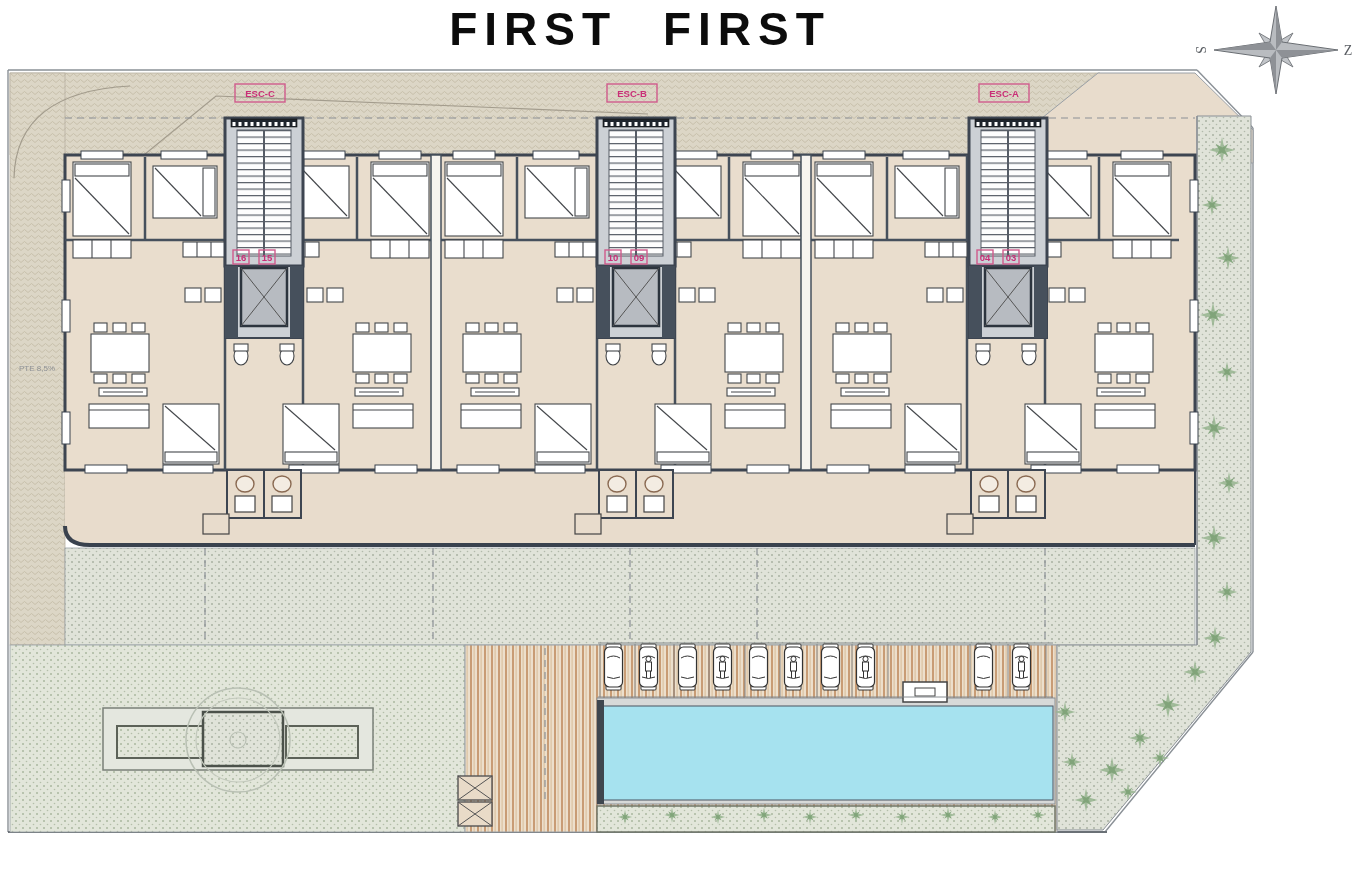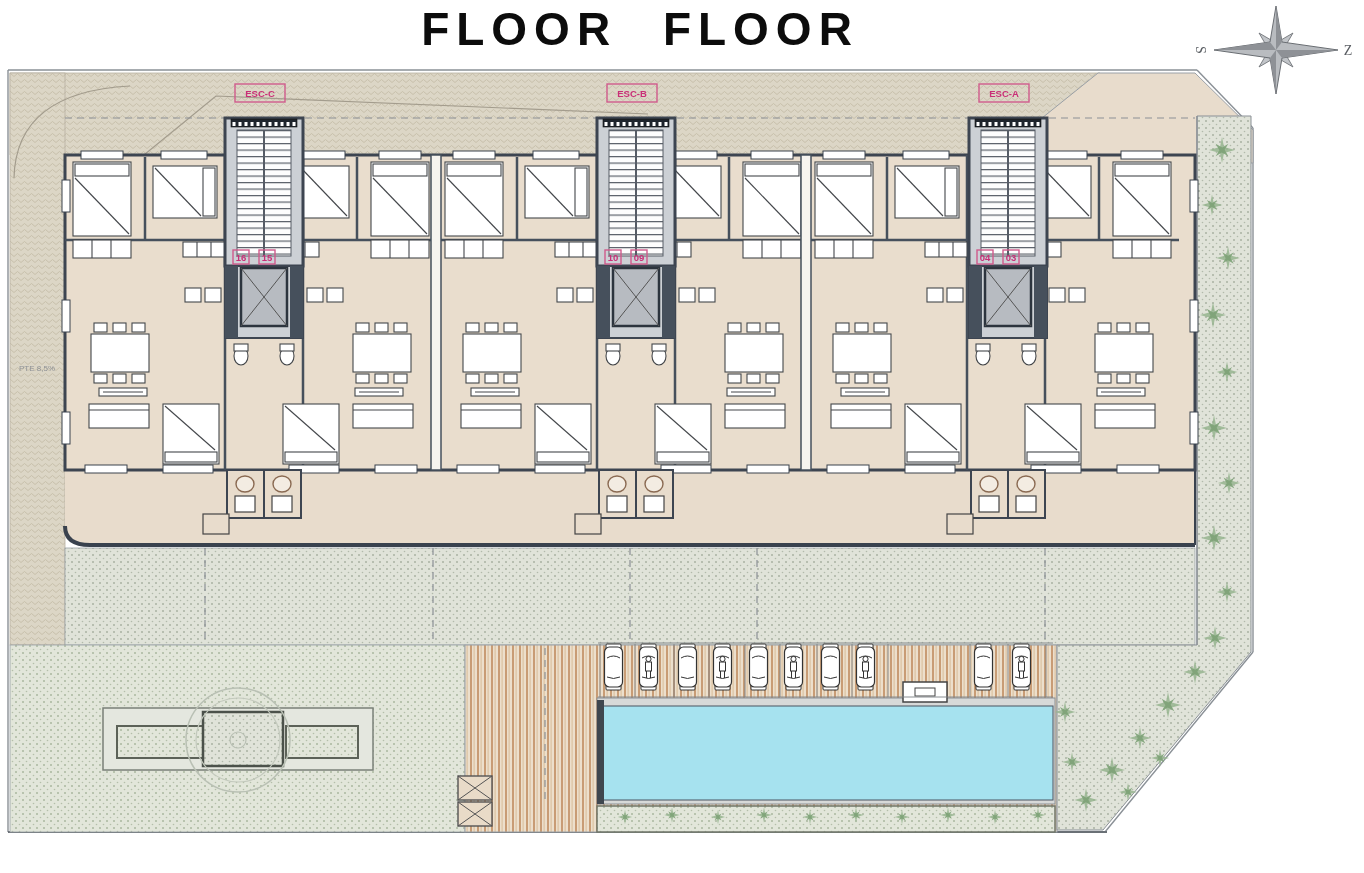--- a/index.html
+++ b/index.html
@@ -20,21 +20,21 @@
   .pink-txt{fill:#c92f77;font-size:9.5px;font-weight:bold;font-family:"Liberation Sans",sans-serif;}
   .border{stroke:#8a9096;stroke-width:1.4;fill:none;}
   .dash{stroke:#8b9096;stroke-width:1.2;fill:none;stroke-dasharray:7 5;}
   .road{stroke:#a39c8d;stroke-width:1.2;fill:none;}
   .parkline{stroke:#7d8287;stroke-width:0.9;fill:none;}
 </style>
 </head>
 <body>
 
 <div class="sheet">
-  <div class="title">FLOOR FLOOR</div>
+  <div class="title">FIRST FIRST</div>
 
   <svg id="plan-svg" width="1364" height="873" viewBox="0 0 1364 873">
     <defs>
       <pattern id="herr" width="7" height="6" patternUnits="userSpaceOnUse">
         <rect width="7" height="6" fill="#dcd6c6"></rect>
         <path d="M0,4.5 L3.5,1.5 L7,4.5" stroke="#c7c0ab" stroke-width="1" fill="none"></path>
       </pattern>
       <pattern id="dotsGreen" width="7" height="7" patternUnits="userSpaceOnUse">
         <rect width="7" height="7" fill="#e2e6da"></rect>
         <circle cx="2" cy="2" r="1" fill="#aab8a0"></circle>

